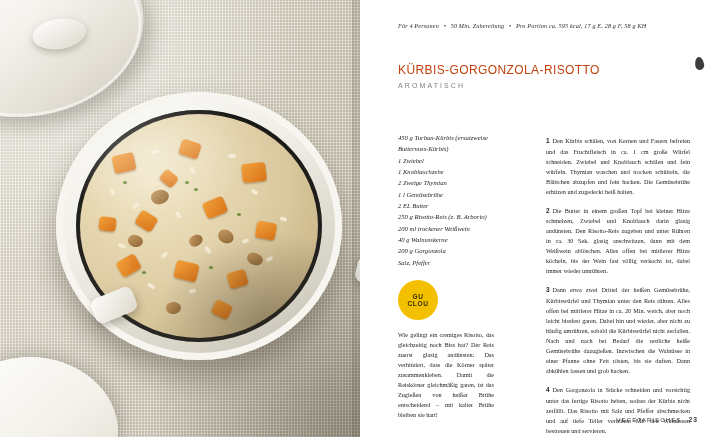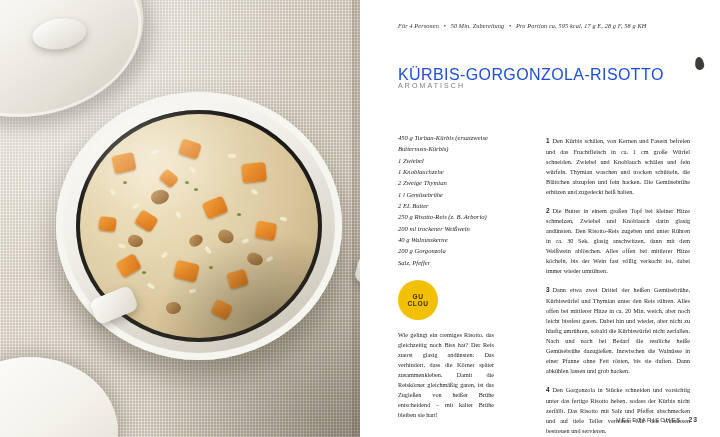--- a/index.html
+++ b/index.html
@@ -195,23 +195,23 @@
   }
   .meta-sep { padding: 0 3px; }
 
   .recipe-title {
     position: absolute;
     left: 38px;
     top: 55px;
     width: 300px;
     font-family: "Liberation Sans", sans-serif;
     font-weight: 400;
-    font-size: 16px;
+    font-size: 12px;
     letter-spacing: 0.4px;
-    color: #1d4ed8;
+    color: #c2410c;
     white-space: nowrap;
   }
   .title-mark {
     position: absolute;
     right: 16px;
     top: 57px;
     width: 9px;
     height: 13px;
     background: #3d3d3b;
     border-radius: 50% 50% 50% 50% / 62% 62% 38% 38%;

